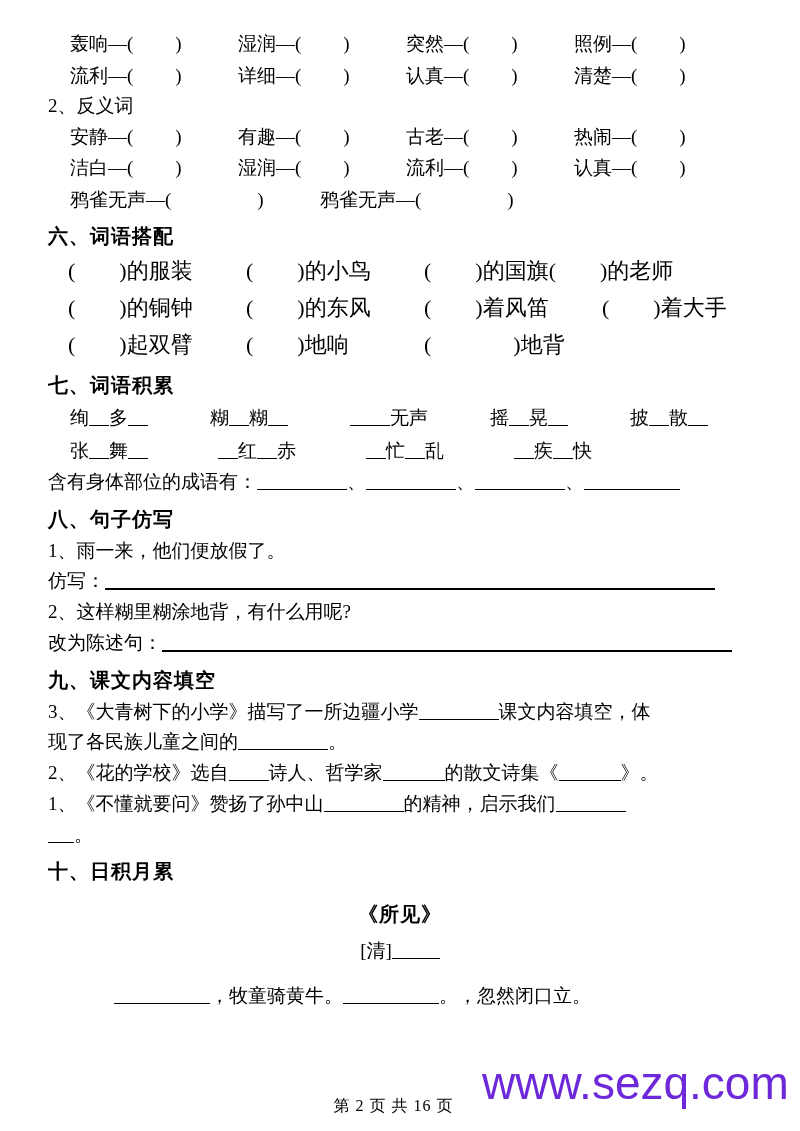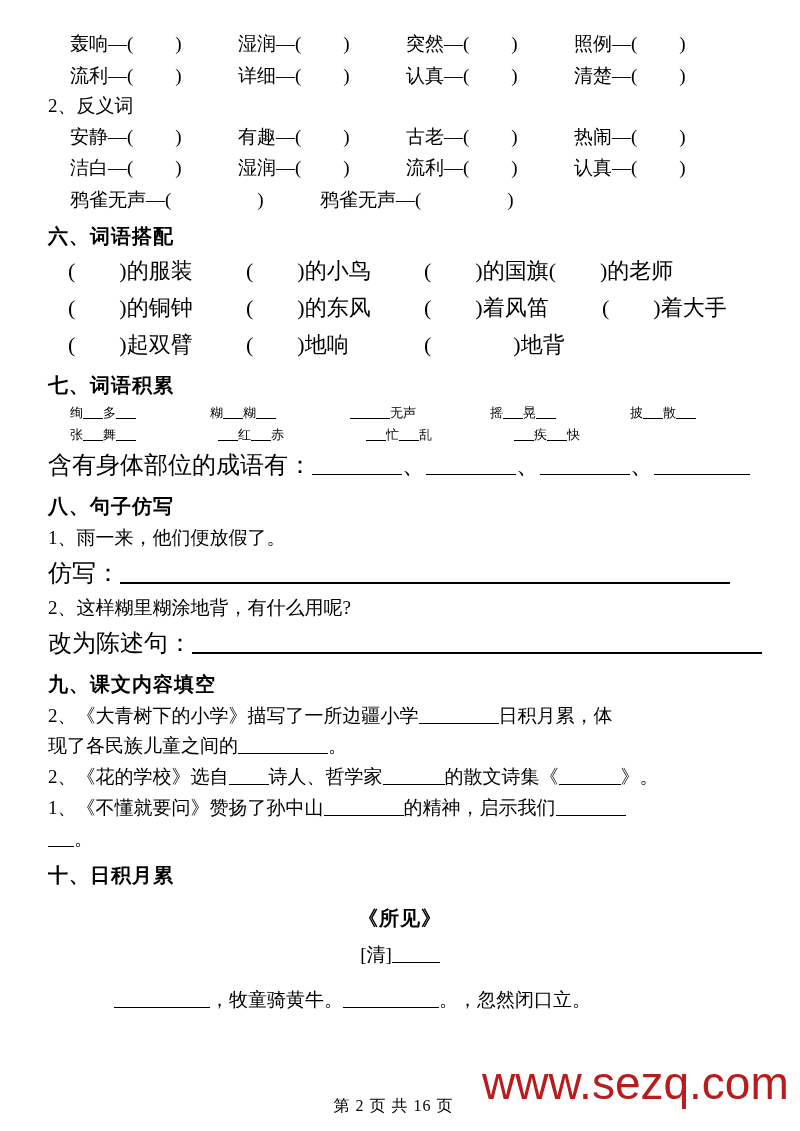--- a/index.html
+++ b/index.html
@@ -33,21 +33,21 @@
     line-height: 1.25;
   }
   .sub-heading {
     font-size: 19px;
     margin: 3px 0 2px 18px;
     line-height: 1.3;
   }
 
   
   .row {
-    font-size: 24px;
+    font-size: 19px;
     line-height: 1.62;
     margin: 0 0 0 18px;
     white-space: nowrap;
   }
   .para {
     font-size: 19px;
     line-height: 1.62;
     margin: 0 0 0 18px;
   }
 
@@ -94,21 +94,21 @@
   }
   .collo-gap-lg {
     display: inline-block;
     width: 82px;
   }
 
   
   .idiom-grid {
     margin-left: 40px;
     display: flex;
-    font-size: 13px;
+    font-size: 19px;
     line-height: 1.7;
   }
   .idiom-cell {
     width: 148px;
     white-space: nowrap;
   }
   .blank-u {
     display: inline-block;
     border-bottom: 1.6px solid #000;
     vertical-align: baseline;
@@ -173,21 +173,21 @@
     font-size: 16px;
     letter-spacing: 1px;
   }
 
   
   .watermark {
     position: absolute;
     left: 482px;
     top: 1056px;
     font-size: 46px;
-    color: #b91c1c;
+    color: #6d28d9;
     font-family: "Liberation Sans", sans-serif;
     letter-spacing: 0px;
     pointer-events: none;
     white-space: nowrap;
   }
 </style>
 </head>
 <body>
 
 <div class="page">
@@ -263,21 +263,21 @@
   <div class="row"><span>含有身体部位的成语有：</span><span class="blank-u bu-90"></span><span>、</span><span class="blank-u bu-90"></span><span>、</span><span class="blank-u bu-90"></span><span>、</span><span class="blank-u bu-96"></span></div>
 
   <div class="sec-heading">八、句子仿写</div>
   <div class="para">1、雨一来，他们便放假了。</div>
   <div class="row"><span>仿写：</span><span class="fill-line line-rest"></span></div>
   <div class="para">2、这样糊里糊涂地背，有什么用呢?</div>
   <div class="row"><span>改为陈述句：</span><span class="fill-line line-rest-2"></span></div>
 
   <div class="sec-heading">九、课文内容填空</div>
 
-  <div class="para"><span>2、《大青树下的小学》描写了一所边疆小学</span><span class="blank-u bu-80"></span><span>日积月累，体</span><br><span>现了各民族儿童之间的</span><span class="blank-u bu-90"></span><span>。</span></div>
+  <div class="para"><span>3、《大青树下的小学》描写了一所边疆小学</span><span class="blank-u bu-80"></span><span>课文内容填空，体</span><br><span>现了各民族儿童之间的</span><span class="blank-u bu-90"></span><span>。</span></div>
 
   <div class="para"><span>2、《花的学校》选自</span><span class="blank-u bu-40"></span><span>诗人、哲学家</span><span class="blank-u bu-62"></span><span>的散文诗集《</span><span class="blank-u bu-62"></span><span>》。</span></div>
 
   <div class="para"><span>1、《不懂就要问》赞扬了孙中山</span><span class="blank-u bu-80"></span><span>的精神，启示我们</span><span class="blank-u bu-70"></span><br><span class="blank-u bu-26"></span><span>。</span></div>
 
   <div class="sec-heading">十、日积月累</div>
 
   <div class="poem-title">《所见》</div>
   <div class="poem-author"><span>[清]</span><span class="blank-u bu-48"></span></div>
 

